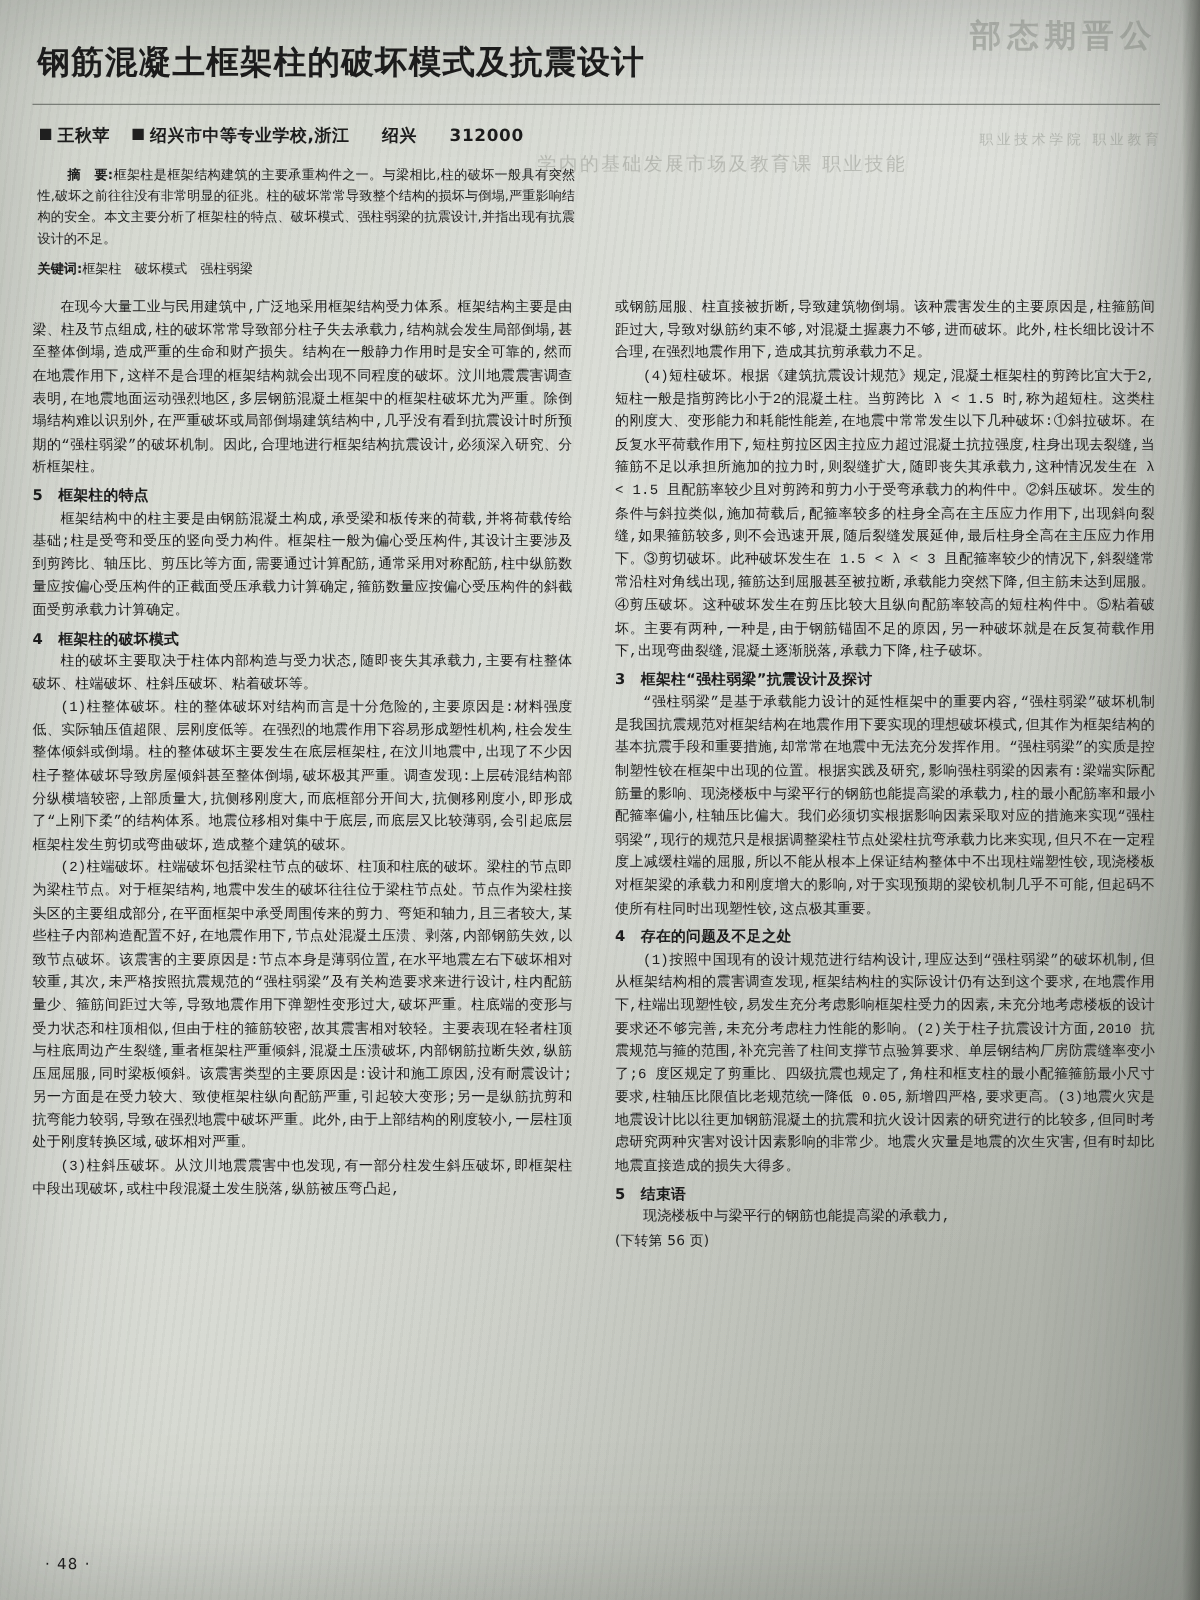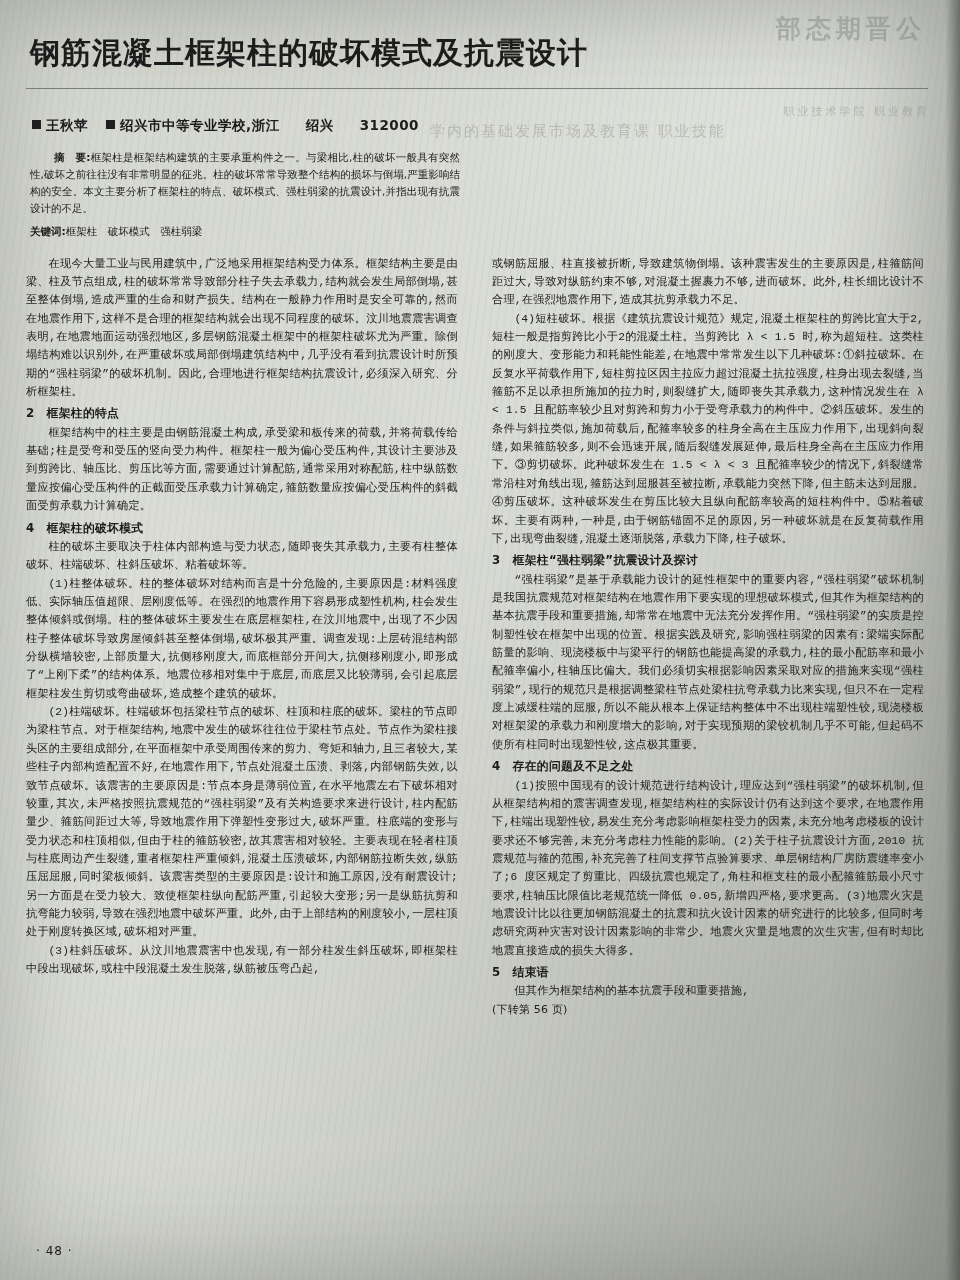--- a/index.html
+++ b/index.html
@@ -71,35 +71,35 @@
   }
   .ghost3 {
     position: absolute;
     top: 122px;
     left: 430px;
     font-size: 15px;
     letter-spacing: 2px;
     color: rgba(125,130,122,0.38);
   }
   h1.title {
-    font-size: 30px;
+    font-size: 26px;
     font-weight: bold;
     letter-spacing: 1px;
     margin: 16px 0 0 4px;
     line-height: 1.25;
     font-family: "DejaVu Sans", "Liberation Sans", sans-serif;
   }
   .rule {
     margin: 16px 0 0 0;
     height: 1px;
     background: #5e625c;
     opacity: 0.75;
   }
   .byline {
-    margin: 28px 0 0 6px;
+    margin: 16px 0 0 6px;
     font-size: 13.5px;
     font-weight: bold;
     letter-spacing: 0.5px;
   }
   .sq {
     display: inline-block;
     width: 9px;
     height: 9px;
     background: #1f1f1f;
     margin-right: 5px;
@@ -189,42 +189,42 @@
 
     <div class="keywords">
       <span class="lbl">关键词:</span><span>框架柱　破坏模式　强柱弱梁</span>
     </div>
 
     <div class="cols">
 
       <div class="col">
         <p>在现今大量工业与民用建筑中,广泛地采用框架结构受力体系。框架结构主要是由梁、柱及节点组成,柱的破坏常常导致部分柱子失去承载力,结构就会发生局部倒塌,甚至整体倒塌,造成严重的生命和财产损失。结构在一般静力作用时是安全可靠的,然而在地震作用下,这样不是合理的框架结构就会出现不同程度的破坏。汶川地震震害调查表明,在地震地面运动强烈地区,多层钢筋混凝土框架中的框架柱破坏尤为严重。除倒塌结构难以识别外,在严重破坏或局部倒塌建筑结构中,几乎没有看到抗震设计时所预期的“强柱弱梁”的破坏机制。因此,合理地进行框架结构抗震设计,必须深入研究、分析框架柱。</p>
 
-        <h2>2　框架柱的特点</h2>
+        <h2>5　框架柱的特点</h2>
         <p>框架结构中的柱主要是由钢筋混凝土构成,承受梁和板传来的荷载,并将荷载传给基础;柱是受弯和受压的竖向受力构件。框架柱一般为偏心受压构件,其设计主要涉及到剪跨比、轴压比、剪压比等方面,需要通过计算配筋,通常采用对称配筋,柱中纵筋数量应按偏心受压构件的正截面受压承载力计算确定,箍筋数量应按偏心受压构件的斜截面受剪承载力计算确定。</p>
 
         <h2>4　框架柱的破坏模式</h2>
         <p>柱的破坏主要取决于柱体内部构造与受力状态,随即丧失其承载力,主要有柱整体破坏、柱端破坏、柱斜压破坏、粘着破坏等。</p>
         <p>(1)柱整体破坏。柱的整体破坏对结构而言是十分危险的,主要原因是:材料强度低、实际轴压值超限、层刚度低等。在强烈的地震作用下容易形成塑性机构,柱会发生整体倾斜或倒塌。柱的整体破坏主要发生在底层框架柱,在汶川地震中,出现了不少因柱子整体破坏导致房屋倾斜甚至整体倒塌,破坏极其严重。调查发现:上层砖混结构部分纵横墙较密,上部质量大,抗侧移刚度大,而底框部分开间大,抗侧移刚度小,即形成了“上刚下柔”的结构体系。地震位移相对集中于底层,而底层又比较薄弱,会引起底层框架柱发生剪切或弯曲破坏,造成整个建筑的破坏。</p>
         <p>(2)柱端破坏。柱端破坏包括梁柱节点的破坏、柱顶和柱底的破坏。梁柱的节点即为梁柱节点。对于框架结构,地震中发生的破坏往往位于梁柱节点处。节点作为梁柱接头区的主要组成部分,在平面框架中承受周围传来的剪力、弯矩和轴力,且三者较大,某些柱子内部构造配置不好,在地震作用下,节点处混凝土压溃、剥落,内部钢筋失效,以致节点破坏。该震害的主要原因是:节点本身是薄弱位置,在水平地震左右下破坏相对较重,其次,未严格按照抗震规范的“强柱弱梁”及有关构造要求来进行设计,柱内配筋量少、箍筋间距过大等,导致地震作用下弹塑性变形过大,破坏严重。柱底端的变形与受力状态和柱顶相似,但由于柱的箍筋较密,故其震害相对较轻。主要表现在轻者柱顶与柱底周边产生裂缝,重者框架柱严重倾斜,混凝土压溃破坏,内部钢筋拉断失效,纵筋压屈屈服,同时梁板倾斜。该震害类型的主要原因是:设计和施工原因,没有耐震设计;另一方面是在受力较大、致使框架柱纵向配筋严重,引起较大变形;另一是纵筋抗剪和抗弯能力较弱,导致在强烈地震中破坏严重。此外,由于上部结构的刚度较小,一层柱顶处于刚度转换区域,破坏相对严重。</p>
         <p>(3)柱斜压破坏。从汶川地震震害中也发现,有一部分柱发生斜压破坏,即框架柱中段出现破坏,或柱中段混凝土发生脱落,纵筋被压弯凸起,</p>
       </div>
 
       <div class="col">
         <p class="noind">或钢筋屈服、柱直接被折断,导致建筑物倒塌。该种震害发生的主要原因是,柱箍筋间距过大,导致对纵筋约束不够,对混凝土握裹力不够,进而破坏。此外,柱长细比设计不合理,在强烈地震作用下,造成其抗剪承载力不足。</p>
         <p>(4)短柱破坏。根据《建筑抗震设计规范》规定,混凝土框架柱的剪跨比宜大于2,短柱一般是指剪跨比小于2的混凝土柱。当剪跨比 λ &lt; 1.5 时,称为超短柱。这类柱的刚度大、变形能力和耗能性能差,在地震中常常发生以下几种破坏:①斜拉破坏。在反复水平荷载作用下,短柱剪拉区因主拉应力超过混凝土抗拉强度,柱身出现去裂缝,当箍筋不足以承担所施加的拉力时,则裂缝扩大,随即丧失其承载力,这种情况发生在 λ &lt; 1.5 且配筋率较少且对剪跨和剪力小于受弯承载力的构件中。②斜压破坏。发生的条件与斜拉类似,施加荷载后,配箍率较多的柱身全高在主压应力作用下,出现斜向裂缝,如果箍筋较多,则不会迅速开展,随后裂缝发展延伸,最后柱身全高在主压应力作用下。③剪切破坏。此种破坏发生在 1.5 &lt; λ &lt; 3 且配箍率较少的情况下,斜裂缝常常沿柱对角线出现,箍筋达到屈服甚至被拉断,承载能力突然下降,但主筋未达到屈服。④剪压破坏。这种破坏发生在剪压比较大且纵向配筋率较高的短柱构件中。⑤粘着破坏。主要有两种,一种是,由于钢筋锚固不足的原因,另一种破坏就是在反复荷载作用下,出现弯曲裂缝,混凝土逐渐脱落,承载力下降,柱子破坏。</p>
 
         <h2>3　框架柱“强柱弱梁”抗震设计及探讨</h2>
         <p>“强柱弱梁”是基于承载能力设计的延性框架中的重要内容,“强柱弱梁”破坏机制是我国抗震规范对框架结构在地震作用下要实现的理想破坏模式,但其作为框架结构的基本抗震手段和重要措施,却常常在地震中无法充分发挥作用。“强柱弱梁”的实质是控制塑性铰在框架中出现的位置。根据实践及研究,影响强柱弱梁的因素有:梁端实际配筋量的影响、现浇楼板中与梁平行的钢筋也能提高梁的承载力,柱的最小配筋率和最小配箍率偏小,柱轴压比偏大。我们必须切实根据影响因素采取对应的措施来实现“强柱弱梁”,现行的规范只是根据调整梁柱节点处梁柱抗弯承载力比来实现,但只不在一定程度上减缓柱端的屈服,所以不能从根本上保证结构整体中不出现柱端塑性铰,现浇楼板对框架梁的承载力和刚度增大的影响,对于实现预期的梁铰机制几乎不可能,但起码不使所有柱同时出现塑性铰,这点极其重要。</p>
 
         <h2>4　存在的问题及不足之处</h2>
         <p>(1)按照中国现有的设计规范进行结构设计,理应达到“强柱弱梁”的破坏机制,但从框架结构相的震害调查发现,框架结构柱的实际设计仍有达到这个要求,在地震作用下,柱端出现塑性铰,易发生充分考虑影响框架柱受力的因素,未充分地考虑楼板的设计要求还不够完善,未充分考虑柱力性能的影响。(2)关于柱子抗震设计方面,2010 抗震规范与箍的范围,补充完善了柱间支撑节点验算要求、单层钢结构厂房防震缝率变小了;6 度区规定了剪重比、四级抗震也规定了,角柱和框支柱的最小配箍箍筋最小尺寸要求,柱轴压比限值比老规范统一降低 0.05,新增四严格,要求更高。(3)地震火灾是地震设计比以往更加钢筋混凝土的抗震和抗火设计因素的研究进行的比较多,但同时考虑研究两种灾害对设计因素影响的非常少。地震火灾量是地震的次生灾害,但有时却比地震直接造成的损失大得多。</p>
 
         <h2>5　结束语</h2>
-        <p>但其作为框架结构的基本抗震手段和重要措施,</p>
+        <p>现浇楼板中与梁平行的钢筋也能提高梁的承载力,</p>
         <div class="tail">(下转第 56 页)</div>
       </div>
 
     </div>
   </div>
 
   <div class="pagenum">· 48 ·</div>
 </div>
 
 </body></html>

